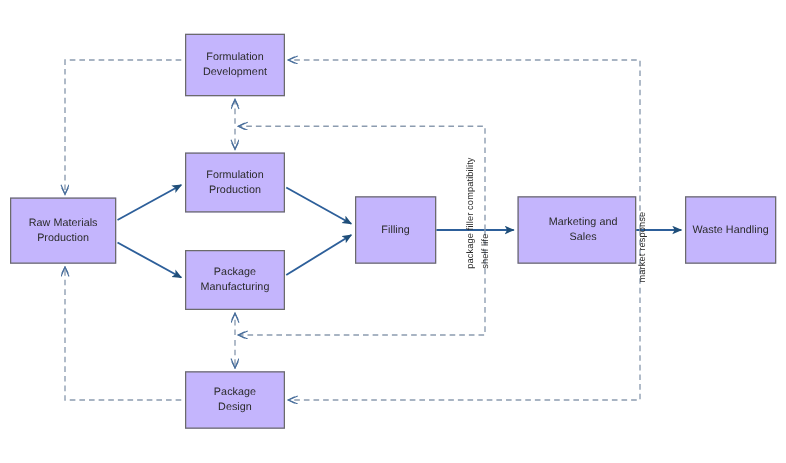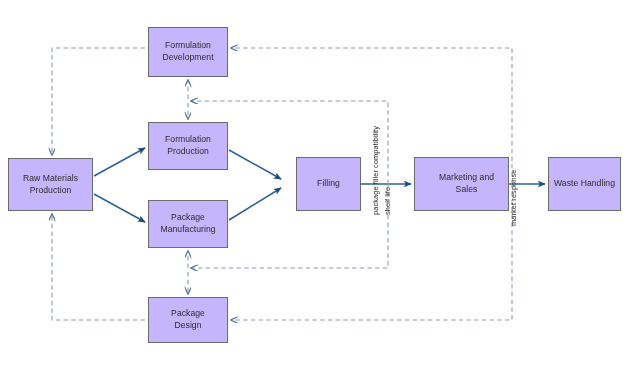--- a/index.html
+++ b/index.html
@@ -101,21 +101,21 @@
   <div class="node" style="left:148px;top:200px;width:80px;height:48px;">
     <span>Package
 Manufacturing</span>
   </div>
 
   <div class="node" style="left:148px;top:297px;width:80px;height:46px;">
     <span>Package
 Design</span>
   </div>
 
-  <div class="node" style="left:296px;top:157px;width:65px;height:54px;">
+  <div class="node" style="left:284px;top:157px;width:65px;height:54px;">
     <span>Filling</span>
   </div>
 
   <div class="node" style="left:414px;top:157px;width:95px;height:54px;padding-left:10px;">
     <span>Marketing and
 Sales</span>
   </div>
 
   <div class="node" style="left:548px;top:157px;width:73px;height:54px;">
     <span>Waste Handling</span>

